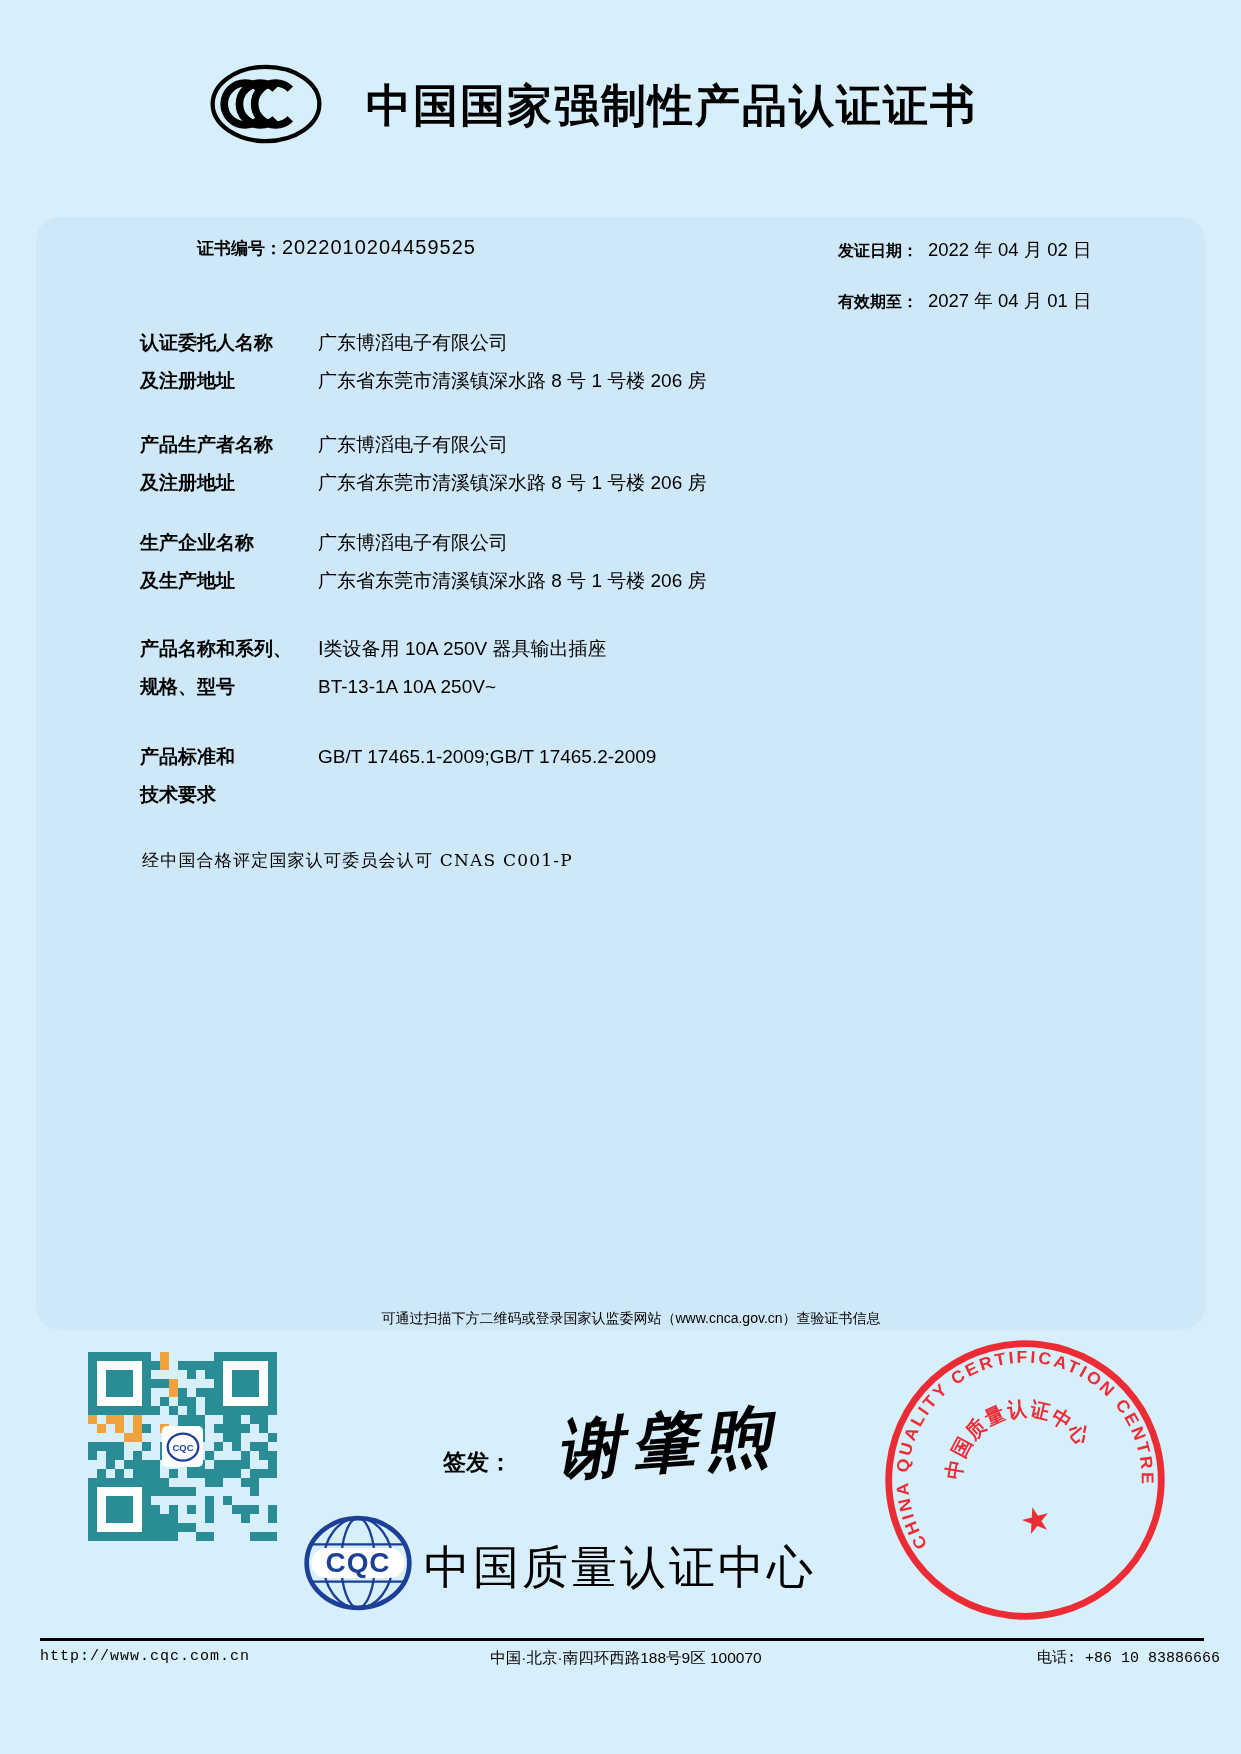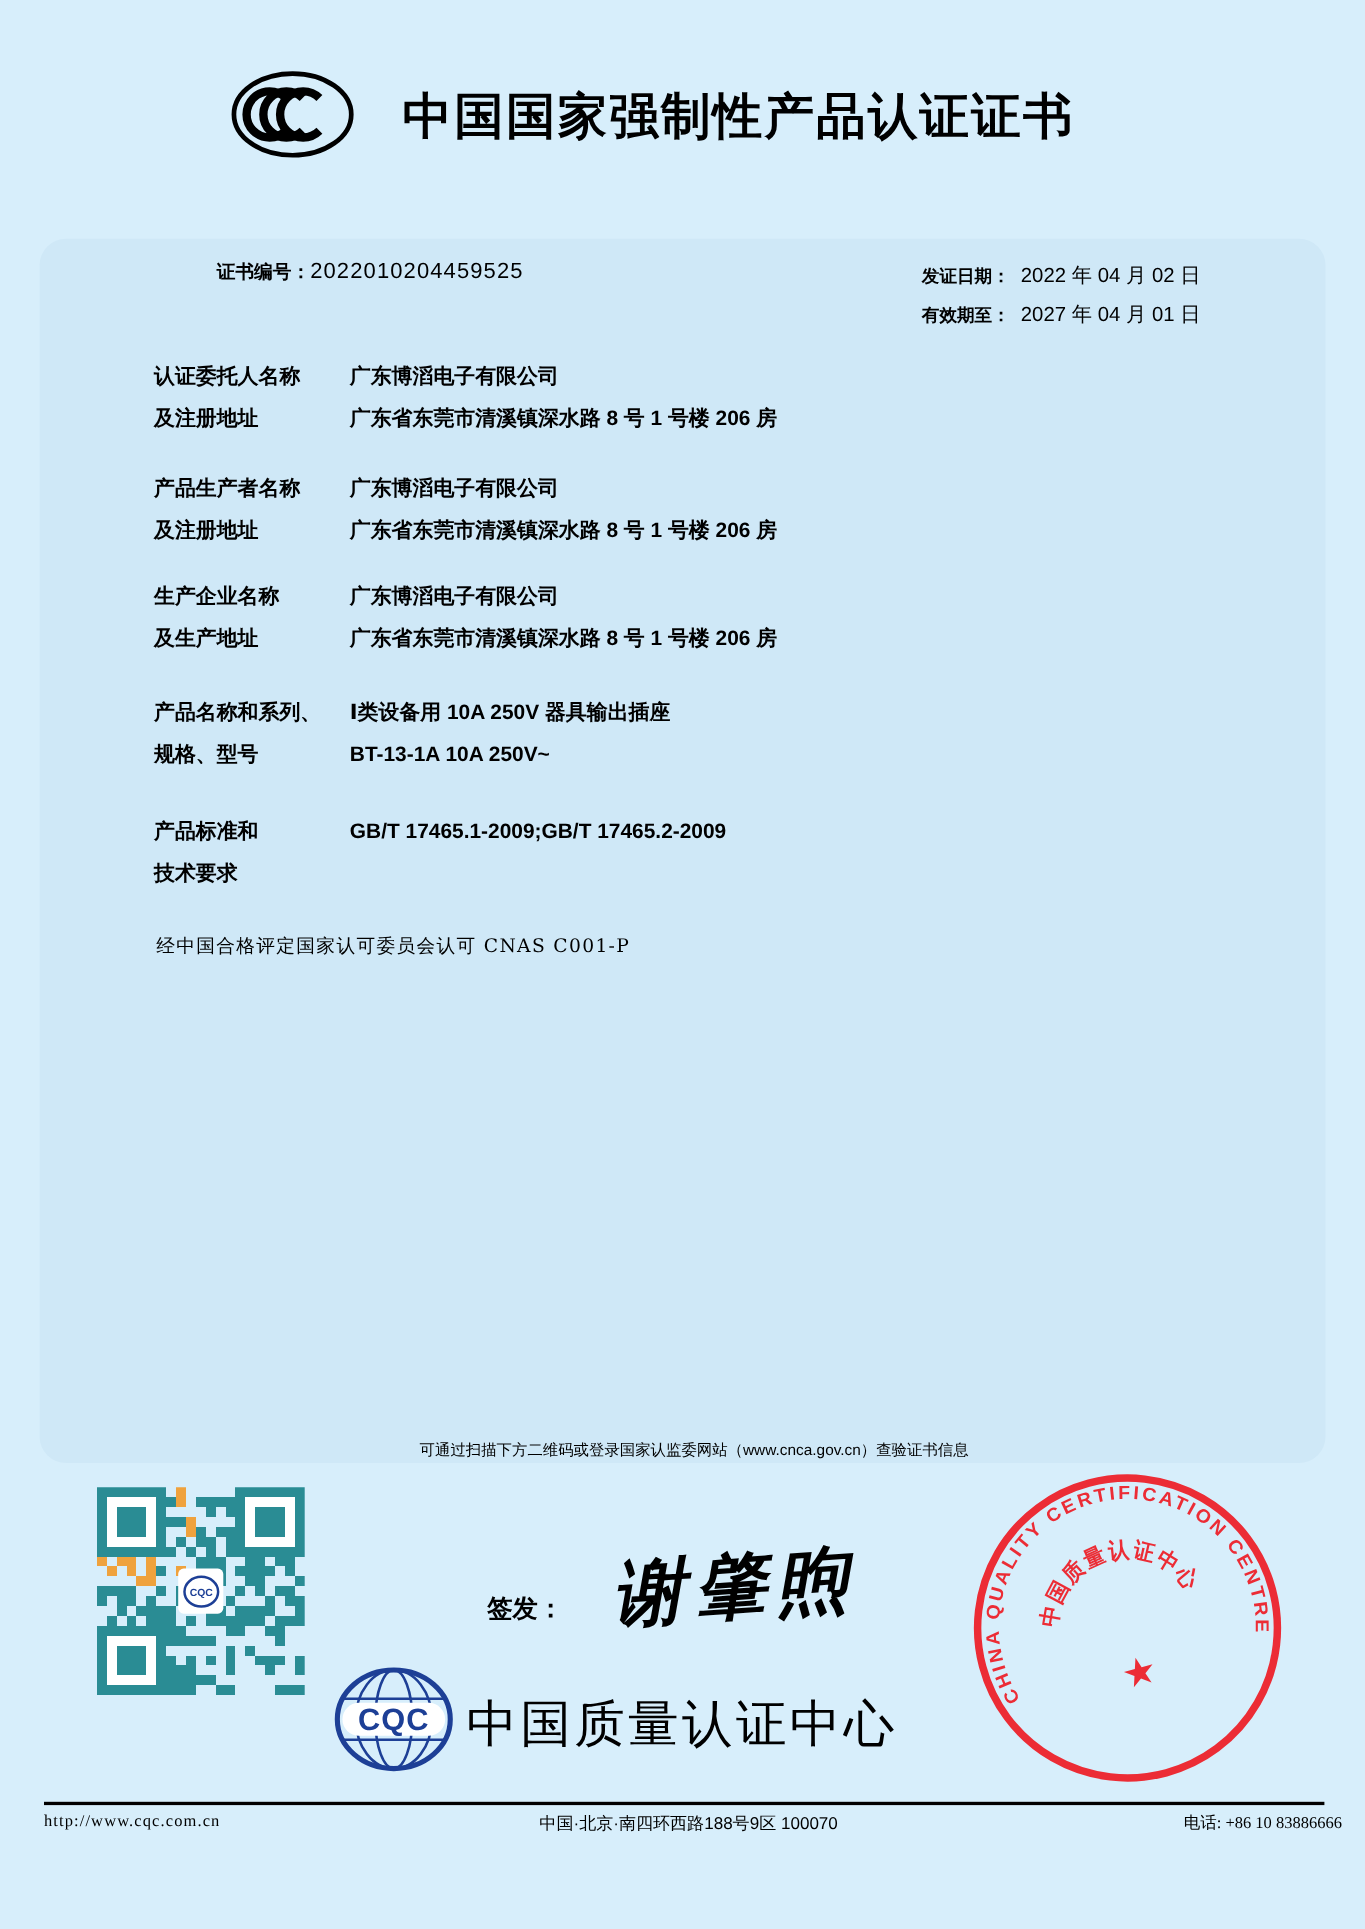--- a/index.html
+++ b/index.html
@@ -5,41 +5,41 @@
   html,body{margin:0;padding:0;}
   body{
     width:1241px;height:1754px;position:relative;
     background:#d7eefb;
     font-family:"Liberation Sans","DejaVu Sans",sans-serif;
     color:#000;overflow:hidden;
   }
   .abs{position:absolute;}
   .hei{font-family:"Liberation Sans","DejaVu Sans",sans-serif;}
   .kai{font-family:"DejaVu Serif","Liberation Serif",serif;}
-  .mono{font-family:Liberation Serif, serif;}
+  .mono{font-family:Liberation Mono, monospace;}
 
   
   .ccc-logo{left:207px;top:64px;width:118px;height:80px;}
   .page-title{left:366px;top:76px;font-size:45px;font-weight:bold;letter-spacing:2px;white-space:nowrap;}
 
   
   .panel{left:36px;top:217px;width:1169px;height:1113px;background:#cfe8f7;border-radius:24px;}
 
   .cert-row{left:197px;top:236px;display:flex;align-items:baseline;gap:0;white-space:nowrap;}
   .cert-label{font-size:17px;font-weight:bold;}
   .cert-number{font-size:20px;letter-spacing:1px;}
 
-  .date-block{left:838px;top:237px;display:flex;flex-direction:column;gap:11px;white-space:nowrap;}
+  .date-block{left:838px;top:237px;display:flex;flex-direction:column;gap:26px;white-space:nowrap;}
   .date-line{display:flex;align-items:baseline;gap:10px;}
   .date-label{font-size:16px;font-weight:bold;}
   .date-value{font-size:18.5px;}
 
   .field-row{left:140px;width:1000px;white-space:nowrap;}
   .field-row .lbl{position:absolute;left:0;top:0;width:178px;font-size:19px;font-weight:bold;line-height:38px;}
-  .field-row .val{position:absolute;left:178px;top:0;font-size:19px;line-height:38px;font-weight:bold;}
+  .field-row .val{position:absolute;left:178px;top:0;font-size:19px;line-height:38px;}
   .r1{top:324px;} .r2{top:426px;} .r3{top:524px;} .r4{top:630px;} .r5{top:738px;}
 
   .statements{left:142px;top:840px;font-size:17px;line-height:40px;letter-spacing:1.2px;white-space:nowrap;}
 
   .footnote{left:631px;top:1310px;transform:translateX(-50%);font-size:14px;white-space:nowrap;}
 
   
   .qr{left:88px;top:1352px;width:189px;height:189px;}
   .qr-center{position:absolute;left:74px;top:74px;width:41px;height:41px;background:#fff;border-radius:5px;
              display:flex;align-items:center;justify-content:center;}

